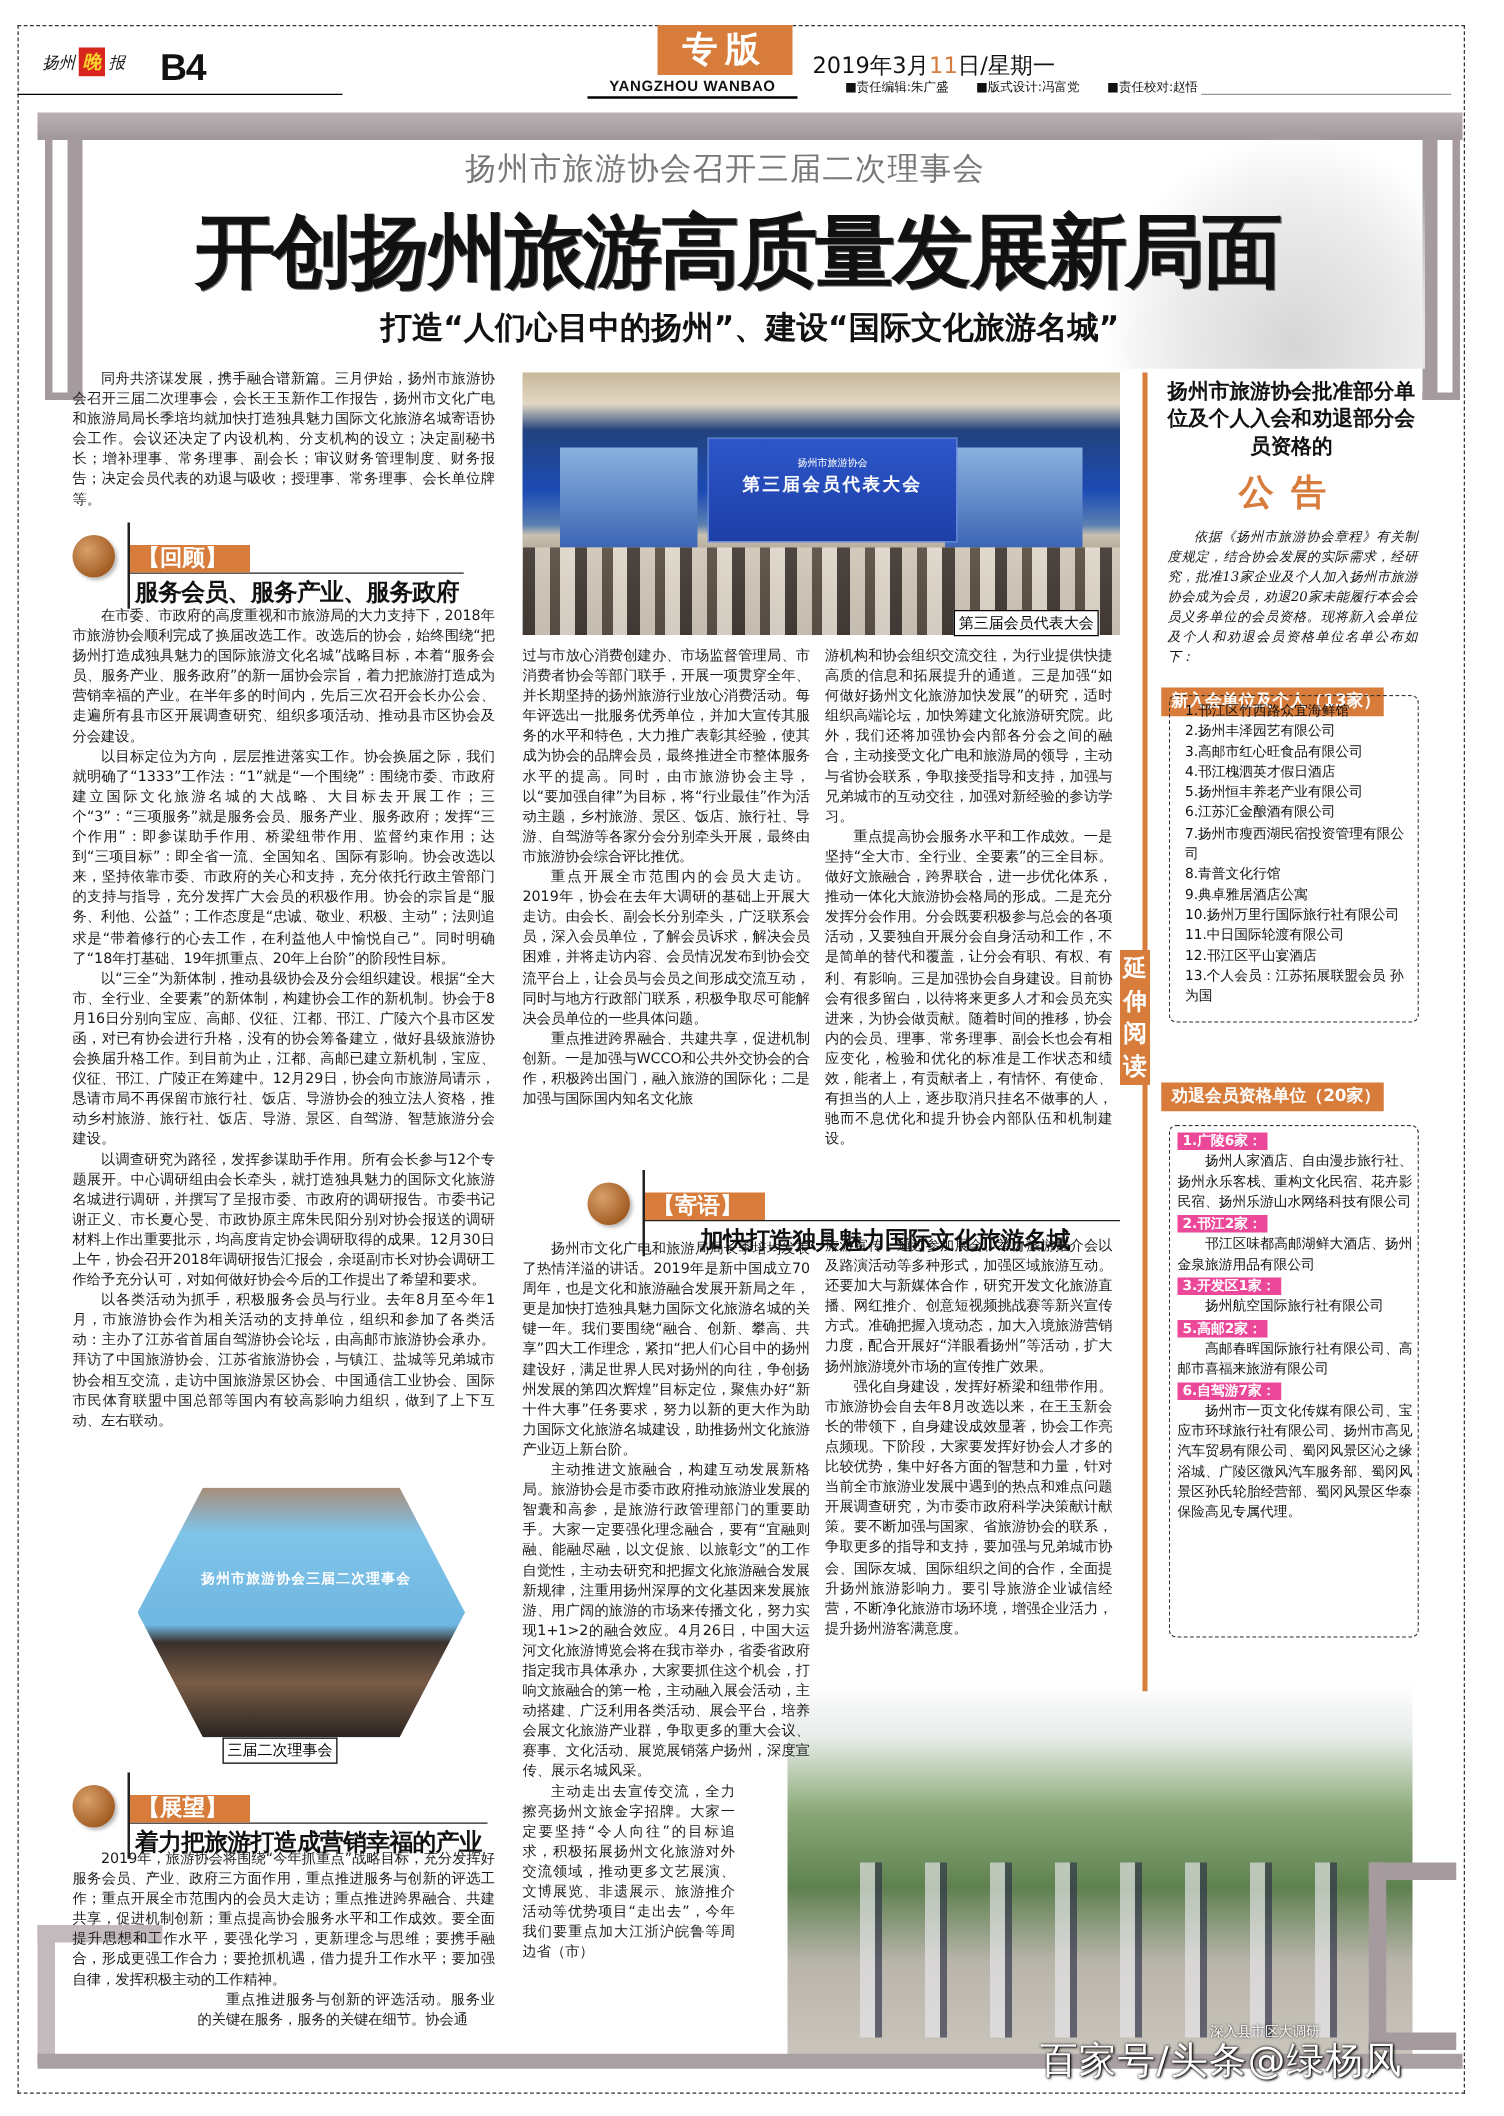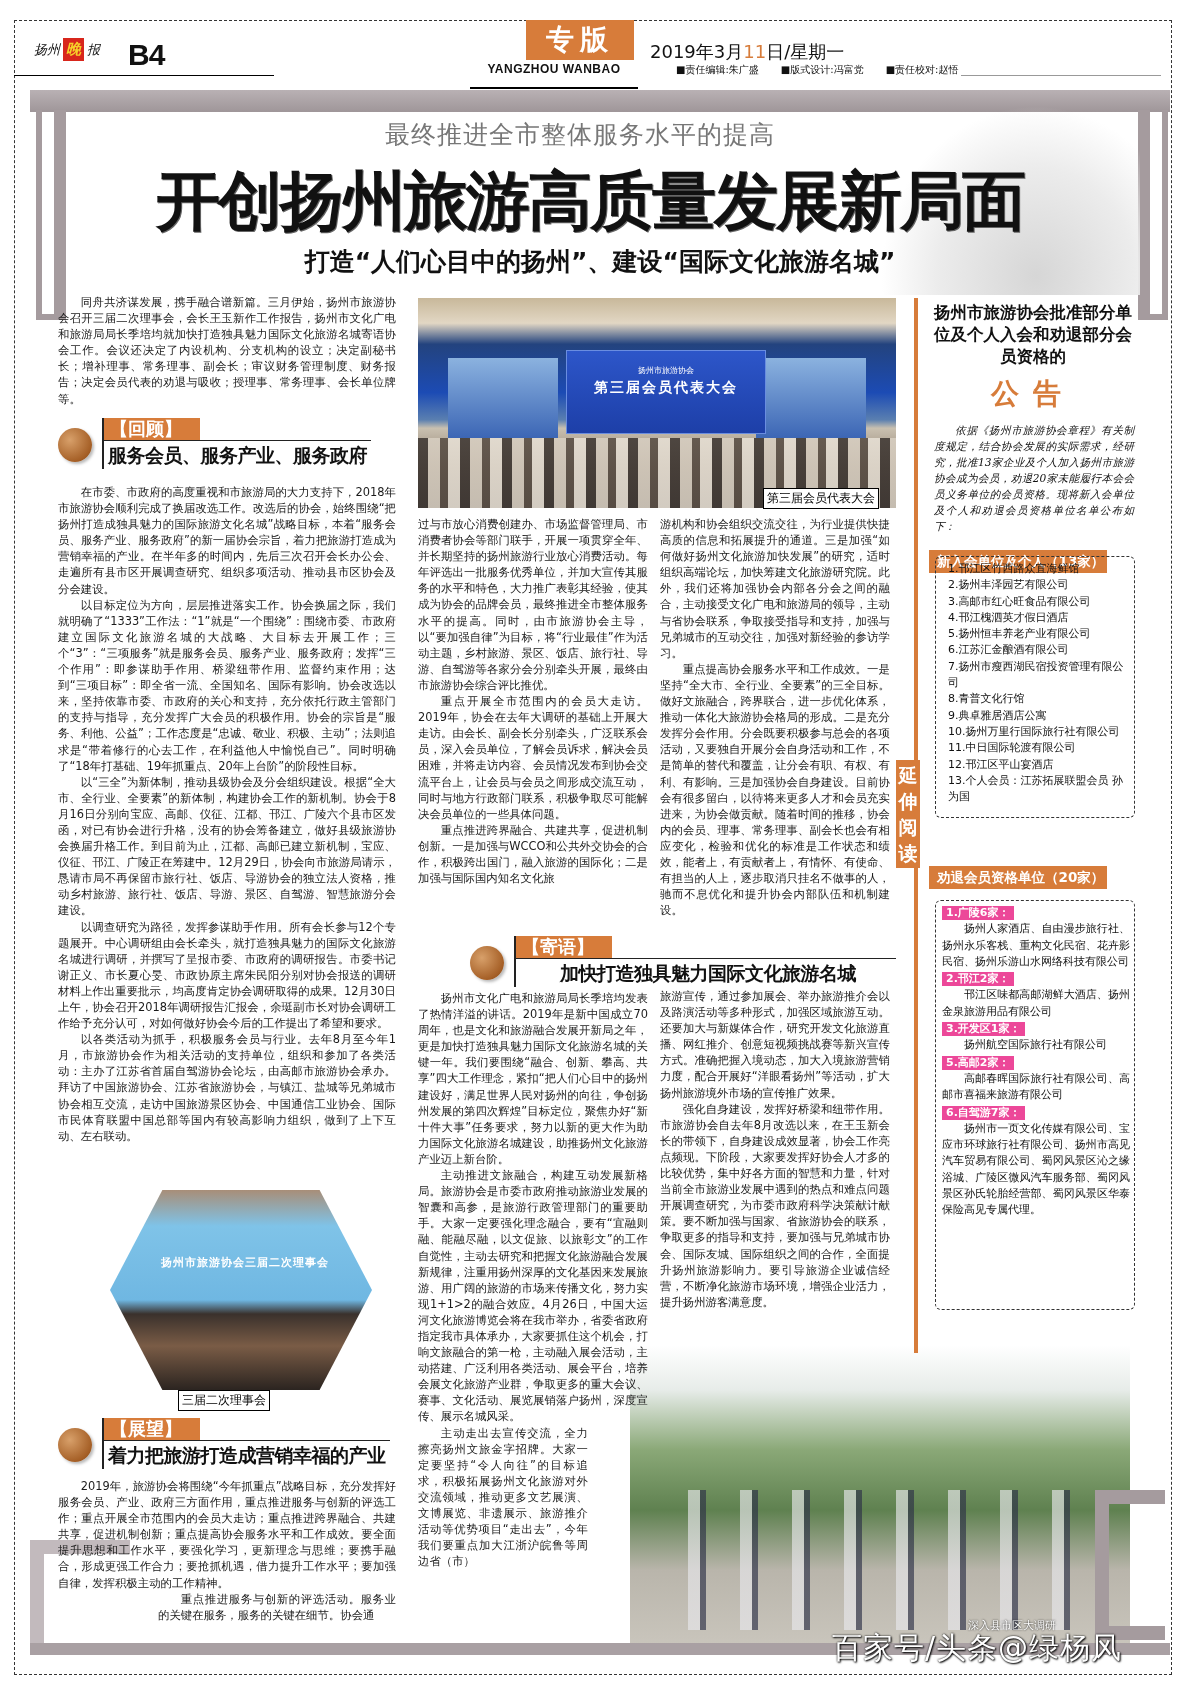--- a/index.html
+++ b/index.html
@@ -8,21 +8,21 @@
 
   .frame { position: absolute; left: 14px; top: 20px; width: 1158px; height: 1655px; border: 1px dashed #333; }
 
   
   .masthead { position: absolute; left: 14px; top: 20px; width: 1158px; height: 60px; }
   .logo { position: absolute; left: 20px; top: 18px; display: flex; align-items: center; gap: 3px; font-family: "DejaVu Serif", serif; font-size: 13px; font-style: italic; }
   .logo .red { background: #d8261c; color: #f6d12a; padding: 2px 3px; font-weight: bold; font-size: 15px; }
   .page-no { position: absolute; left: 114px; top: 18px; font-family: "Liberation Sans", sans-serif; font-size: 30px; font-weight: bold; letter-spacing: -1px; }
   .masthead-rule { position: absolute; left: 0px; top: 55px; width: 260px; border-top: 1px solid #000; }
   .section-tag { position: absolute; left: 512px; top: 0px; width: 108px; height: 40px; background: #d77c3a; color: #fff; font-family: "DejaVu Serif", serif; font-size: 28px; font-weight: bold; text-align: center; line-height: 40px; letter-spacing: 6px; }
-  .paper-en { position: absolute; left: 456px; top: 42px; width: 168px; font-family: "Liberation Sans", sans-serif; font-size: 12px; font-weight: bold; text-align: center; border-bottom: 2px solid #000; padding-bottom: 11px; letter-spacing: 0.5px; }
+  .paper-en { position: absolute; left: 456px; top: 42px; width: 168px; font-family: "Liberation Sans", sans-serif; font-size: 12px; font-weight: bold; text-align: center; border-bottom: 2px solid #000; padding-bottom: 1px; letter-spacing: 0.5px; }
   .dateline { position: absolute; left: 636px; top: 20px; font-size: 18px; }
   .dateline .day { color: #d77c3a; }
   .credits { position: absolute; left: 636px; top: 43px; font-size: 10px; display: flex; gap: 22px; padding-left: 26px; }
   .credits-rule { position: absolute; left: 947px; top: 55px; width: 200px; border-top: 1px solid #999; }
 
   
   .lattice-band { position: absolute; left: 30px; top: 90px; width: 1140px; height: 22px; background: linear-gradient(#b9b1b4, #9f9699); }
   .lattice-left, .lattice-right { position: absolute; top: 110px; width: 30px; height: 210px; border: 6px solid #a59b9e; border-top: none; }
   .lattice-left { left: 36px; border-right-width: 12px; }
   .lattice-right { left: 1138px; border-left-width: 12px; }
@@ -39,21 +39,21 @@
   
   .col { position: absolute; font-size: 11.4px; line-height: 16.1px; text-align: justify; color: #1a1a1a; }
   .col p { text-indent: 2em; }
   .col-1 { left: 58px; width: 338px; }
   .col-2 { left: 418px; width: 230px; }
   .col-3 { left: 660px; width: 230px; }
 
   .section-head { position: absolute; display: flex; align-items: flex-start; }
   .seal { width: 34px; height: 34px; border-radius: 50%; background: radial-gradient(circle at 35% 35%, #d8a06a, #a55f26 70%, #7b4418); margin-top: 10px; margin-right: 10px; box-shadow: 2px 2px 3px #bbb; }
   .sh-body { border-left: 2px solid #222; padding-left: 0; }
-  .sh-tag { display: inline-block; background: #d77c3a; color: #fff; font-family: "DejaVu Serif", serif; font-weight: bold; font-size: 18px; padding: 0 18px 0 6px; height: 22px; line-height: 22px; }
+  .sh-tag { display: inline-block; background: #d77c3a; color: #fff; font-family: "DejaVu Serif", serif; font-weight: bold; font-size: 18px; padding: 0 18px 0 6px; height: 22px; line-height: 22px; margin-top: 18px; }
   .sh-title { font-size: 19px; font-weight: bold; border-top: 1px solid #222; padding: 2px 4px 0 4px; white-space: nowrap; letter-spacing: -0.5px; }
 
   
   .photo-top { position: absolute; left: 418px; top: 298px; width: 478px; height: 210px; background: linear-gradient(#c8b89a 0%, #e2d7c4 12%, #23437e 22%, #1c4bb4 45%, #5a7fb0 58%, #c9c0b0 62%, #8e7f6e 80%, #575049 100%); overflow: hidden; }
   .photo-top .screen { position: absolute; left: 148px; top: 52px; width: 200px; height: 84px; background: linear-gradient(#2d56c9, #1d3fa8); border: 1px solid #6a8de0; color: #fff; text-align: center; }
   .photo-top .screen .s1 { font-size: 8px; margin-top: 14px; }
   .photo-top .screen .s2 { font-size: 14px; font-weight: bold; letter-spacing: 2px; margin-top: 3px; }
   .photo-top .side { position: absolute; top: 60px; width: 110px; height: 80px; background: linear-gradient(#8bb2df, #3c66b5); }
   .photo-top .audience { position: absolute; left: 0; top: 140px; width: 100%; height: 70px; background: repeating-linear-gradient(90deg, #3b3430 0 10px, #d8cfc2 10px 22px, #564b42 22px 30px, #e8e1d6 30px 42px); opacity: .85; }
   .caption { position: absolute; background: #fff; color: #000; font-size: 12px; padding: 1px 3px; border: 1px solid #000; }
@@ -104,21 +104,21 @@
   </div>
   <div class="credits-rule"></div>
 </div>
 
 <div class="lattice-band"></div>
 <div class="lattice-left"></div>
 <div class="lattice-right"></div>
 <div class="mountain"></div>
 <div class="lattice-bl"></div>
 
-<div class="kicker">最终推进全市整体服务水平的提高</div>
+<div class="kicker">扬州市旅游协会召开三届二次理事会</div>
 <div class="headline">开创扬州旅游高质量发展新局面</div>
 <div class="subhead">打造“人们心目中的扬州”、建设“国际文化旅游名城”</div>
 
 <div class="col col-1" style="top:294px;">
   <p>同舟共济谋发展，携手融合谱新篇。三月伊始，扬州市旅游协会召开三届二次理事会，会长王玉新作工作报告，扬州市文化广电和旅游局局长季培均就加快打造独具魅力国际文化旅游名城寄语协会工作。会议还决定了内设机构、分支机构的设立；决定副秘书长；增补理事、常务理事、副会长；审议财务管理制度、财务报告；决定会员代表的劝退与吸收；授理事、常务理事、会长单位牌等。</p>
 </div>
 
 <div class="section-head" style="left:58px; top:418px;">
   <div class="seal"></div>
   <div class="sh-body">

